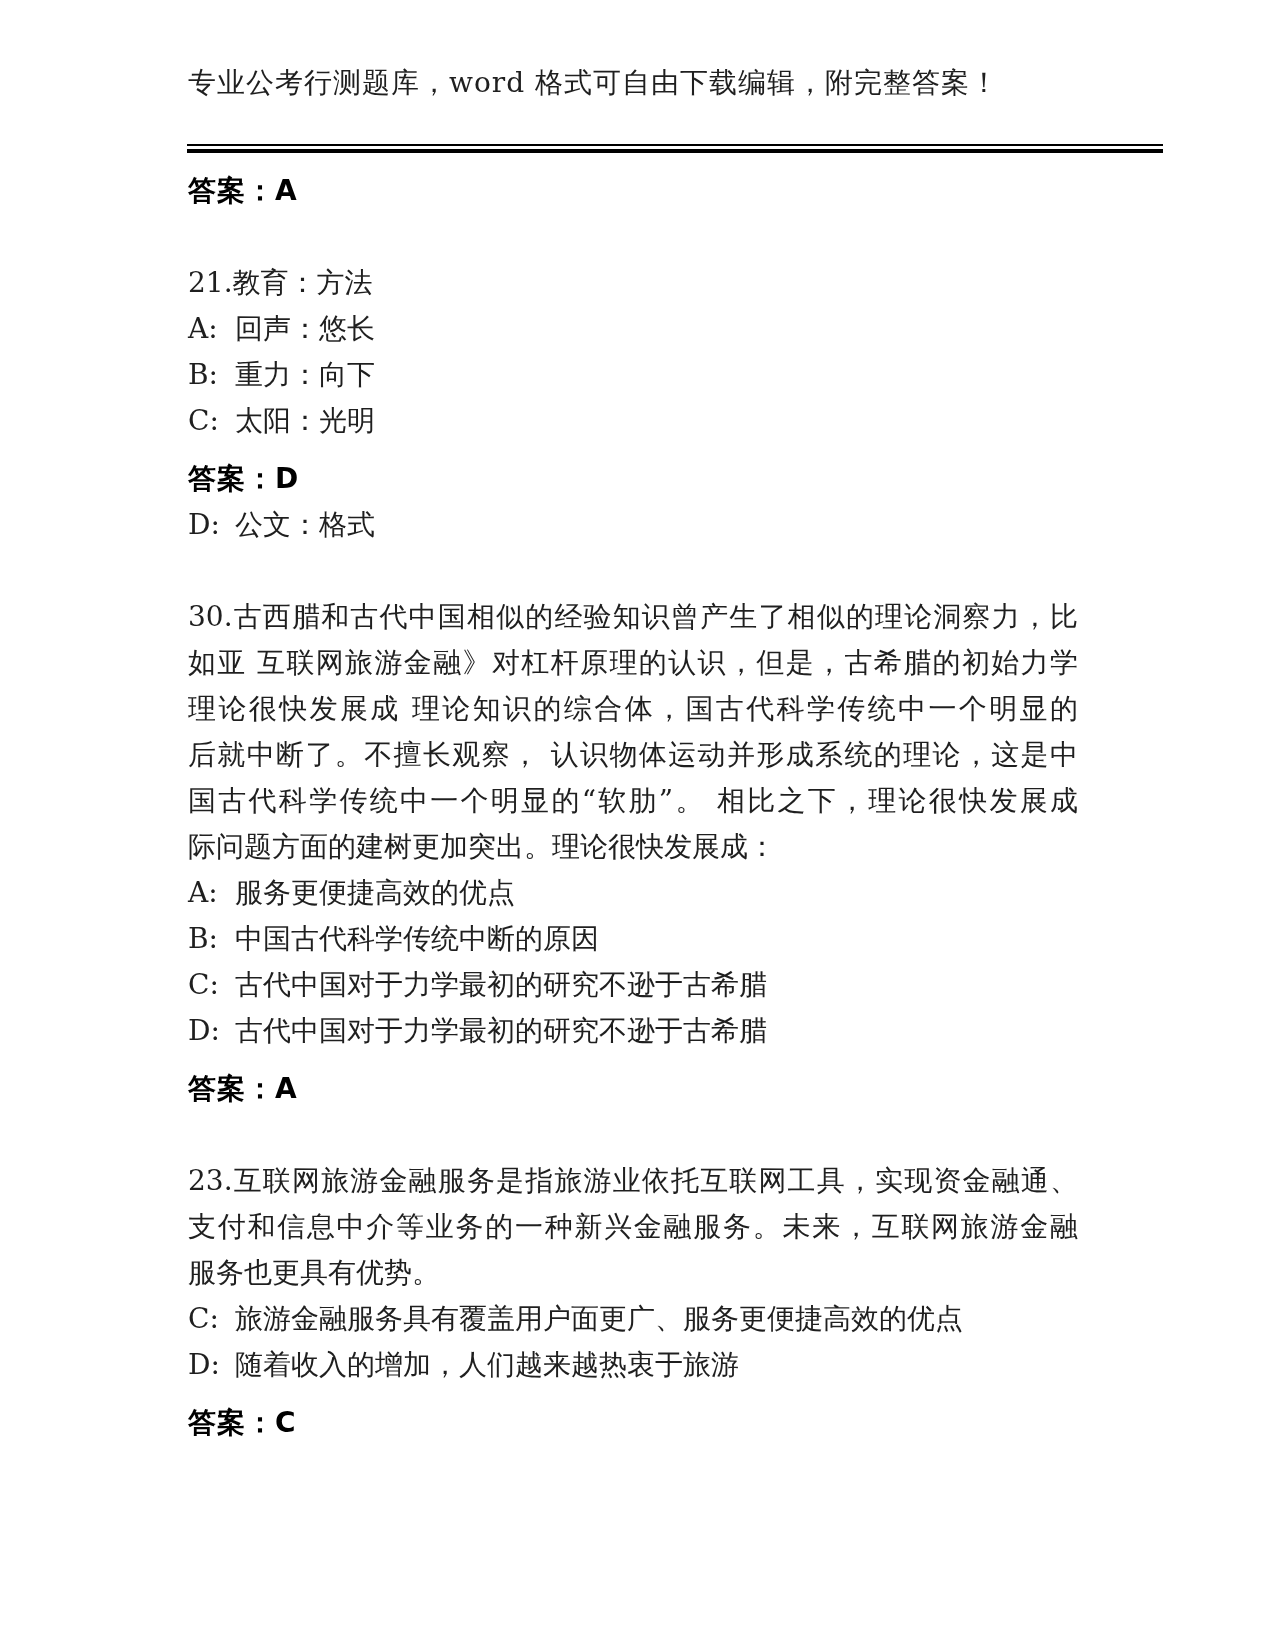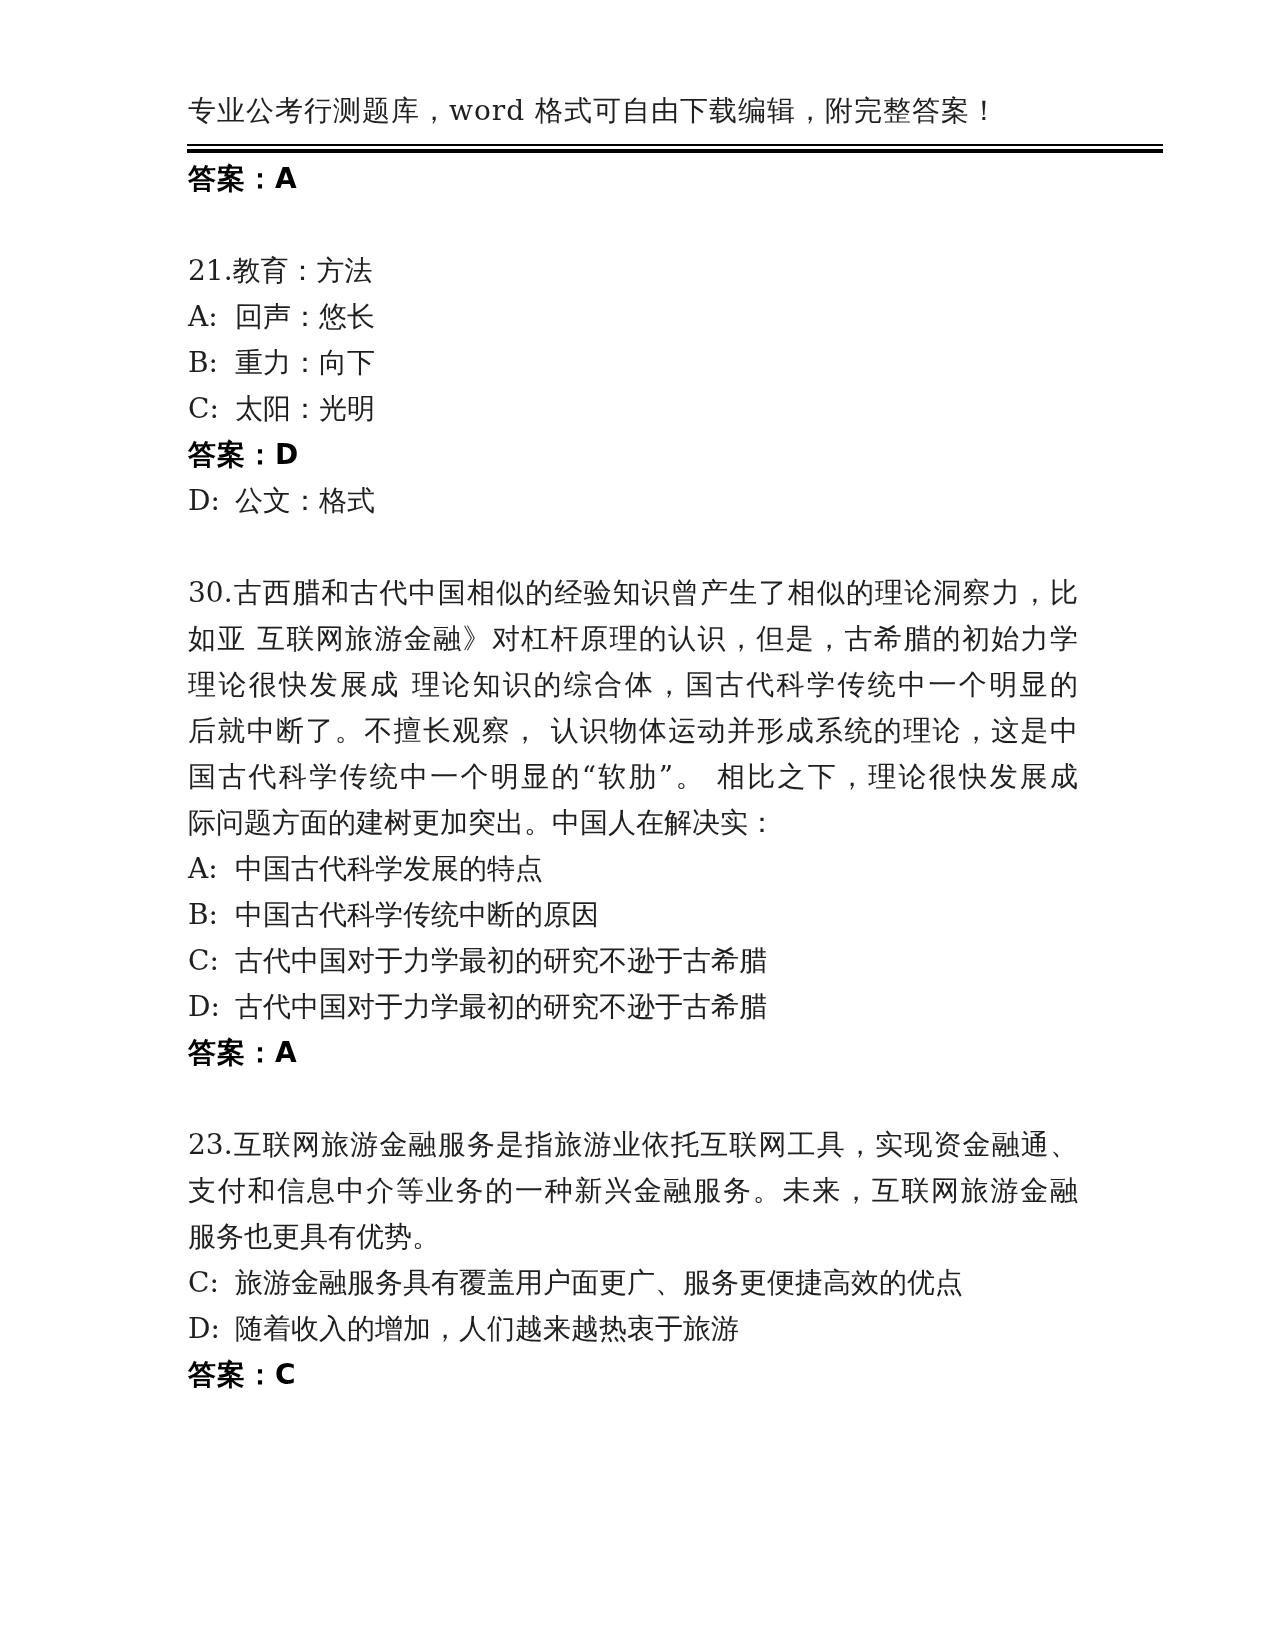--- a/index.html
+++ b/index.html
@@ -13,21 +13,20 @@
     overflow: hidden;
   }
   .header-text {
     position: absolute;
     left: 188px;
     top: 66px;
     font-size: 28px;
     line-height: 34px;
     letter-spacing: 1px;
     white-space: pre;
-    margin-top: 28px;
   }
   .header-rule {
     position: absolute;
     left: 187px;
     top: 144px;
     width: 976px;
     height: 3px;
     background: #ffffff;
     border-top: 2px solid #000000;
     border-bottom: 4px solid #000000;
@@ -52,20 +51,21 @@
   .blank { height: 46px; }
   .option .pfx {
     display: inline-block;
     width: 47px;
   }
   .answer {
     font-family: "DejaVu Sans", "Liberation Sans", sans-serif;
     font-weight: 600;
     color: #000000;
     letter-spacing: 1px;
+    margin-top: 12px;
   }
 </style>
 </head>
 <body>
 
 <div class="page">
 
   <div class="header-text">专业公考行测题库，word 格式可自由下载编辑，附完整答案！</div>
   <div class="header-rule"></div>
 
@@ -85,22 +85,22 @@
     </div>
 
     <div class="blank"></div>
 
     <div>
       <div class="line just">30.古西腊和古代中国相似的经验知识曾产生了相似的理论洞察力，比</div>
       <div class="line just">如亚 互联网旅游金融》对杠杆原理的认识，但是，古希腊的初始力学</div>
       <div class="line just">理论很快发展成 理论知识的综合体，国古代科学传统中一个明显的</div>
       <div class="line just">后就中断了。不擅长观察， 认识物体运动并形成系统的理论，这是中</div>
       <div class="line just">国古代科学传统中一个明显的“软肋”。 相比之下，理论很快发展成</div>
-      <div class="line">际问题方面的建树更加突出。中国人在解决实：</div>
-      <div class="line option"><span class="pfx">A:</span><span>中国古代科学发展的特点</span></div>
+      <div class="line">际问题方面的建树更加突出。理论很快发展成：</div>
+      <div class="line option"><span class="pfx">A:</span><span>服务更便捷高效的优点</span></div>
       <div class="line option"><span class="pfx">B:</span><span>中国古代科学传统中断的原因</span></div>
       <div class="line option"><span class="pfx">C:</span><span>古代中国对于力学最初的研究不逊于古希腊</span></div>
       <div class="line option"><span class="pfx">D:</span><span>古代中国对于力学最初的研究不逊于古希腊</span></div>
       <div class="line answer">答案：A</div>
     </div>
 
     <div class="blank"></div>
 
     <div>
       <div class="line just">23.互联网旅游金融服务是指旅游业依托互联网工具，实现资金融通、</div>

